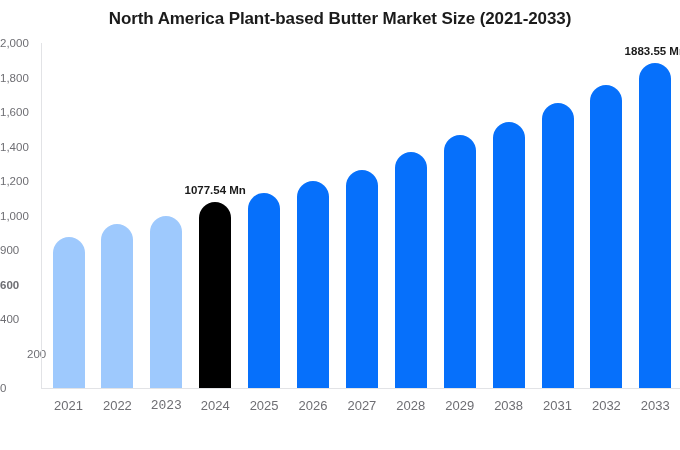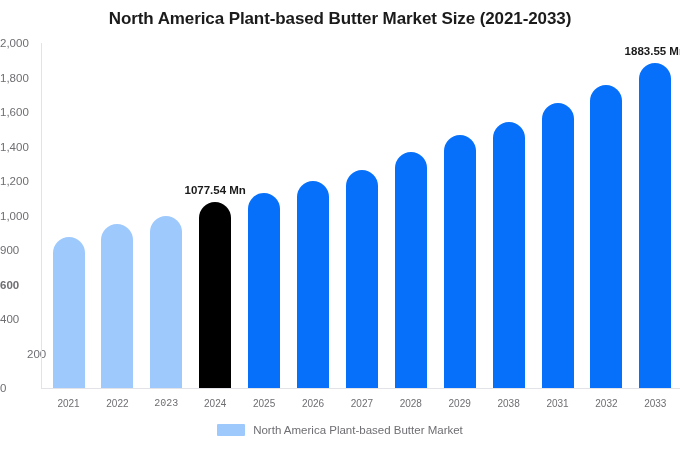--- a/index.html
+++ b/index.html
@@ -106,21 +106,21 @@
     left: 41px;
     top: 398px;
     width: 639px;
     height: 18px;
   }
   .xtick {
     position: absolute;
     top: 0;
     width: 48px;
     text-align: center;
-    font-size: 10px;
+    font-size: 13px;
     color: #6e6e73;
   }
 
   
   .dlabel {
     position: absolute;
     font-size: 11.5px;
     font-weight: bold;
     color: #1b1b1b;
     white-space: nowrap;
@@ -197,22 +197,16 @@
       <div class="xtick" style="left: 248px;">2026</div>
       <div class="xtick" style="left: 296.9px;">2027</div>
       <div class="xtick" style="left: 345.8px;">2028</div>
       <div class="xtick" style="left: 394.7px;">2029</div>
       <div class="xtick" style="left: 443.6px;">2038</div>
       <div class="xtick" style="left: 492.5px;">2031</div>
       <div class="xtick" style="left: 541.4px;">2032</div>
       <div class="xtick" style="left: 590.3px;">2033</div>
     </div>
 
-  <div class="legend">
-      <div style="display: flex; align-items: center; gap: 8px;">
-        <div class="legend-swatch" style="background: rgb(158, 201, 253);"></div>
-        <div class="legend-label">North America Plant-based Butter Market</div>
-      </div>
-    </div>
 
 <div class="dlabel" style="top: 184.124px; left: 215.2px; transform: translateX(-50%);">1077.54 Mn</div>
     <div class="dlabel" style="top: 45.0876px; left: 655.3px; transform: translateX(-50%);">1883.55 Mn</div>
   </div>
 
 </body></html>

